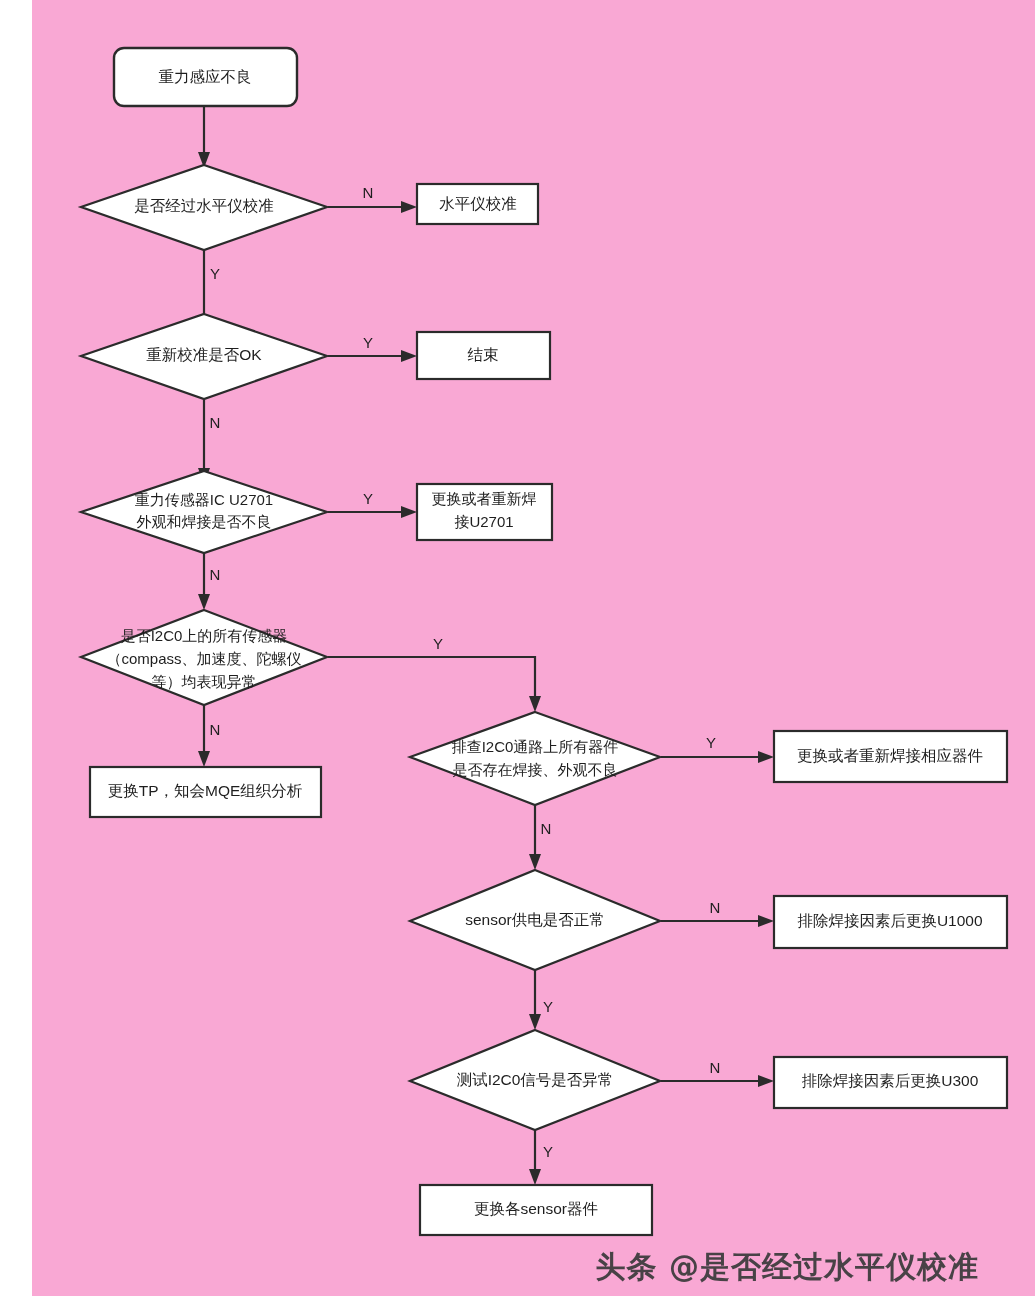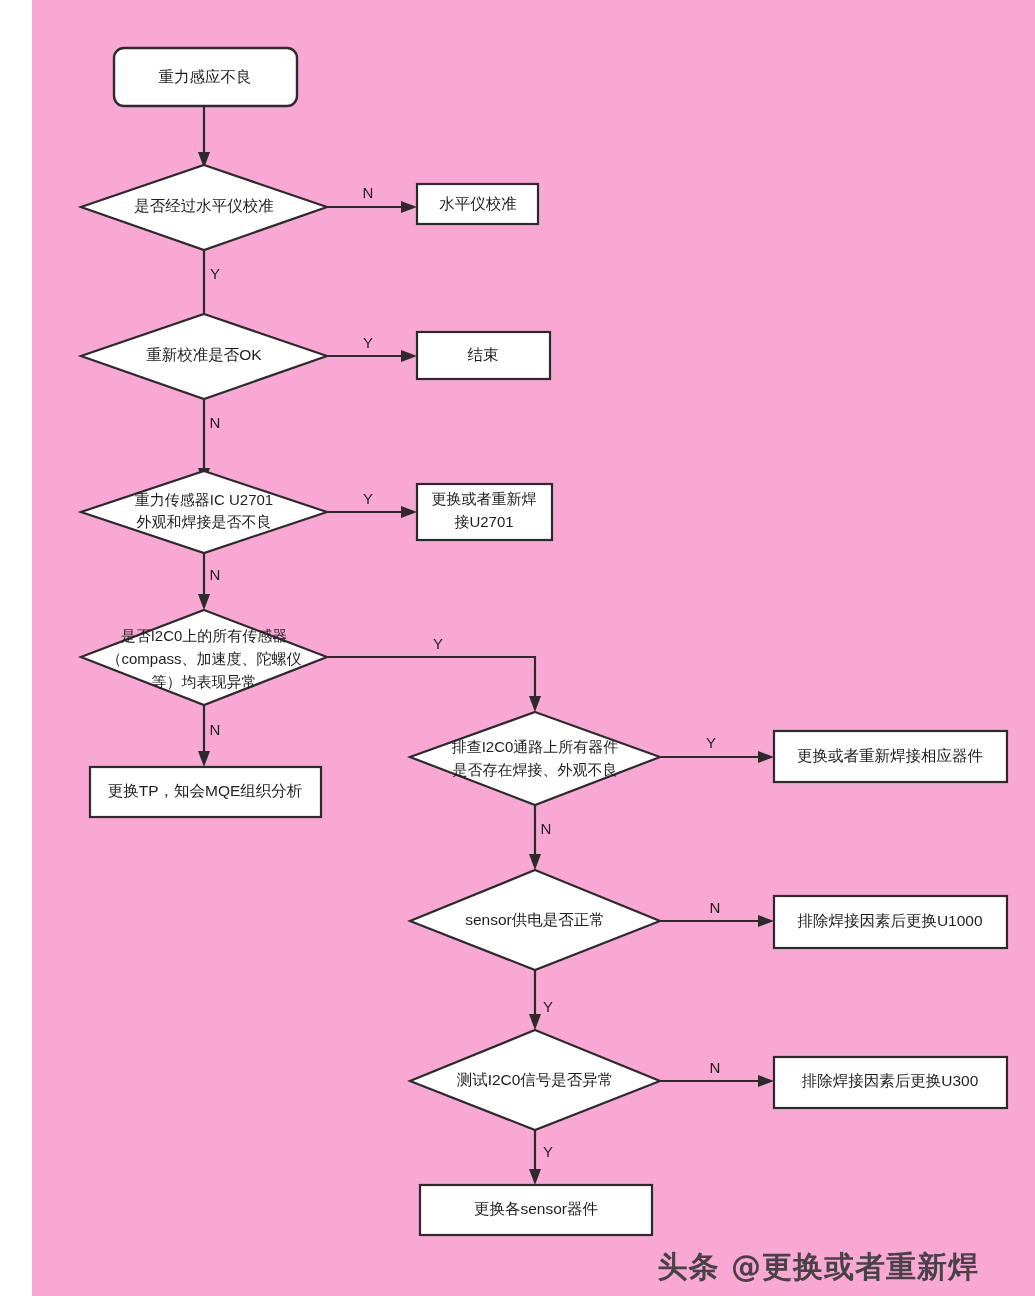--- a/index.html
+++ b/index.html
@@ -231,15 +231,15 @@
       <text class="edge-label" x="679" y="744">Y</text>
       <text class="edge-label" x="514" y="830">N</text>
       <text class="edge-label" x="683" y="909">N</text>
       <text class="edge-label" x="516" y="1008">Y</text>
       <text class="edge-label" x="683" y="1069">N</text>
       <text class="edge-label" x="516" y="1153">Y</text>
     </g>
 
   </svg>
 
-  <div class="watermark">头条 @更换或者重新焊</div>
+  <div class="watermark">头条 @是否经过水平仪校准</div>
 
 </div>
 
 </body></html>

